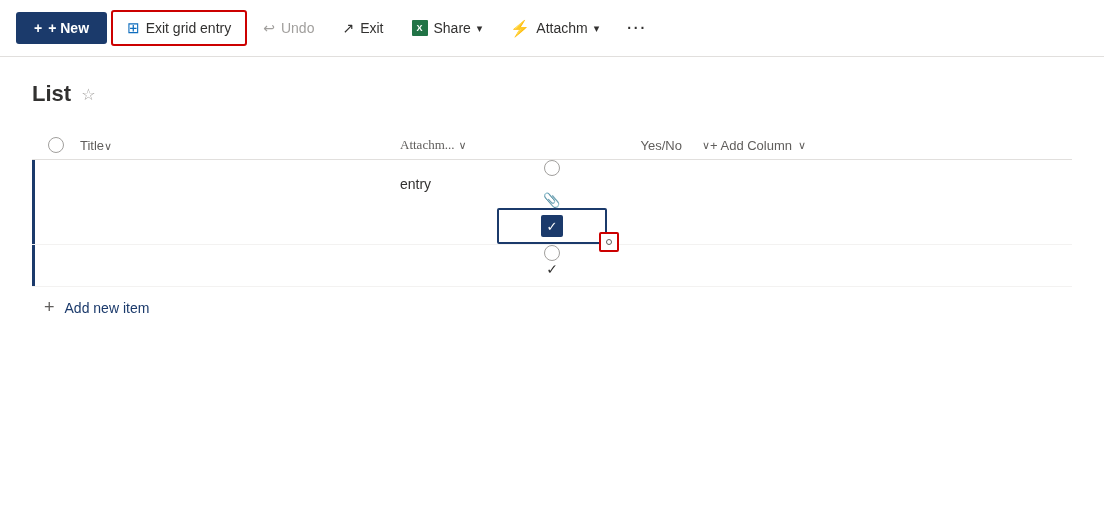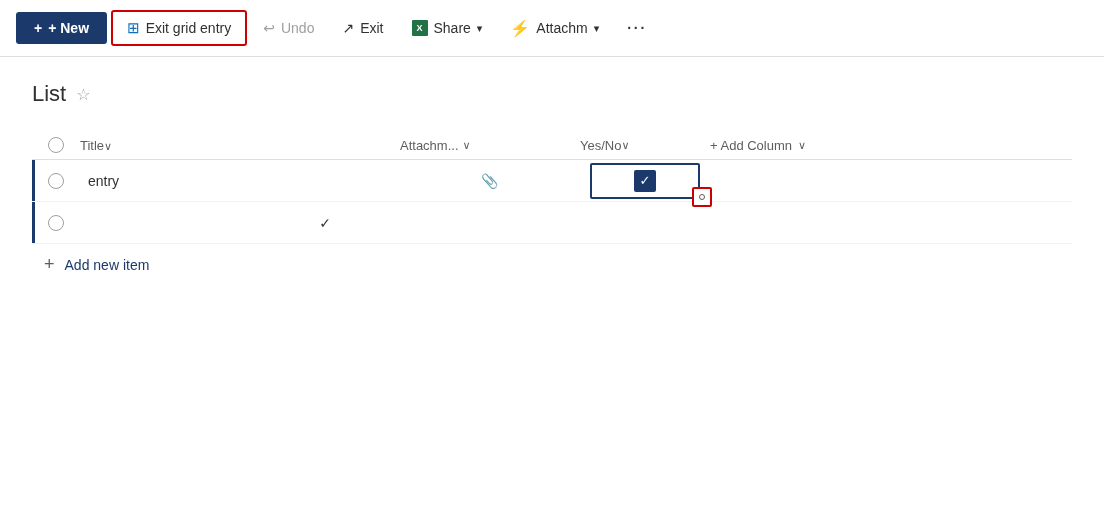--- a/index.html
+++ b/index.html
@@ -76,21 +76,21 @@
       padding: 24px 32px;
     }
     .page-title-row {
       display: flex;
       align-items: center;
       gap: 10px;
       margin-bottom: 24px;
     }
     .page-title {
       font-size: 22px;
-      font-weight: 400;
+      font-weight: 700;
       color: #323130;
     }
     .star-icon {
       font-size: 16px;
       color: #a19f9d;
       cursor: pointer;
     }
 
     
     .list-container {
@@ -99,31 +99,32 @@
     .list-header {
       display: flex;
       align-items: center;
       border-bottom: 1px solid #e1dfdd;
       padding: 6px 0;
       color: #605e5c;
       font-size: 13px;
     }
     .col-check { width: 48px; display: flex; align-items: center; justify-content: center; }
     .col-title { width: 320px; display: flex; align-items: flex-end; gap: 0; }
-    .col-attach { width: 180px; display: flex; align-items: center; gap: 4px; }
-    .col-yesno { width: 130px; display: flex; align-items: center; gap: 0; }
+    .col-attach { width: 180px; display: flex; align-items: center; gap: 4px; font-family: Liberation Serif, serif; }
+    .col-yesno { width: 130px; display: flex; align-items: center; gap: 20px; justify-content: flex-end; }
     .col-add { width: 160px; display: flex; align-items: center; gap: 6px; }
     .sort-icon { font-size: 11px; color: #605e5c; }
 
     .list-row {
       display: flex;
       align-items: center;
       border-bottom: 1px solid #f3f2f1;
       min-height: 42px;
       position: relative;
+      flex-direction: column;
     }
     .row-left-bar {
       position: absolute;
       left: 0;
       top: 0;
       bottom: 0;
       width: 3px;
       background: #1b3a6b;
     }
     .row-circle {

